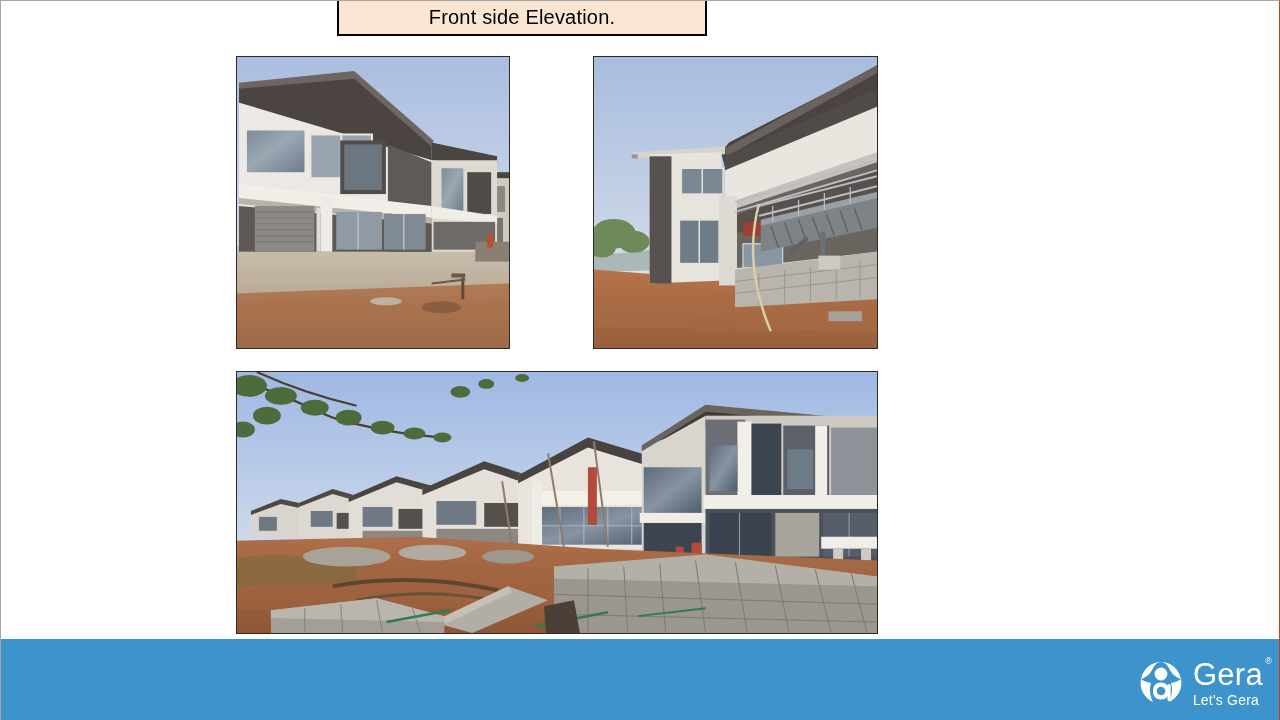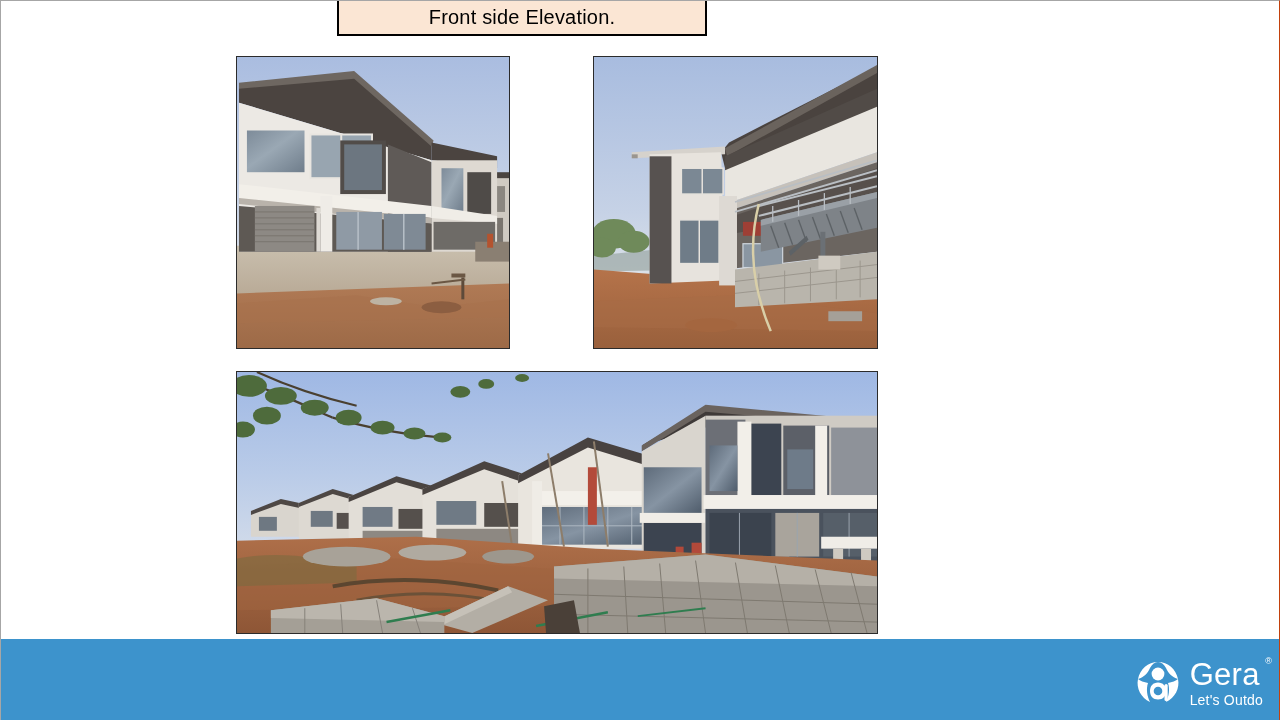--- a/index.html
+++ b/index.html
@@ -523,18 +523,18 @@
         <circle cx="23" cy="14" r="6.4" fill="#ffffff"></circle>
         <path d="M23 22.5 C 28 22.5, 31 26, 31 31 C 31 36, 28 39.5, 23 39.5 C 18 39.5, 15 36, 15 31 C 15 26, 18 22.5, 23 22.5 Z" fill="#ffffff"></path>
         <rect x="29.5" y="24" width="3.2" height="17" rx="1.6" fill="#ffffff"></rect>
         <circle cx="23" cy="31" r="4.3" fill="#3d93cc"></circle>
       </svg>
       <div id="logo-words">
         <span id="logo-name-row">
           <span id="logo-name">Gera</span>
           <span id="logo-reg">®</span>
         </span>
-        <span id="logo-tagline">Let's Outdo</span>
+        <span id="logo-tagline">Let's Gera</span>
       </div>
     </div>
   </div>
 
 </div>
 
 </body></html>

